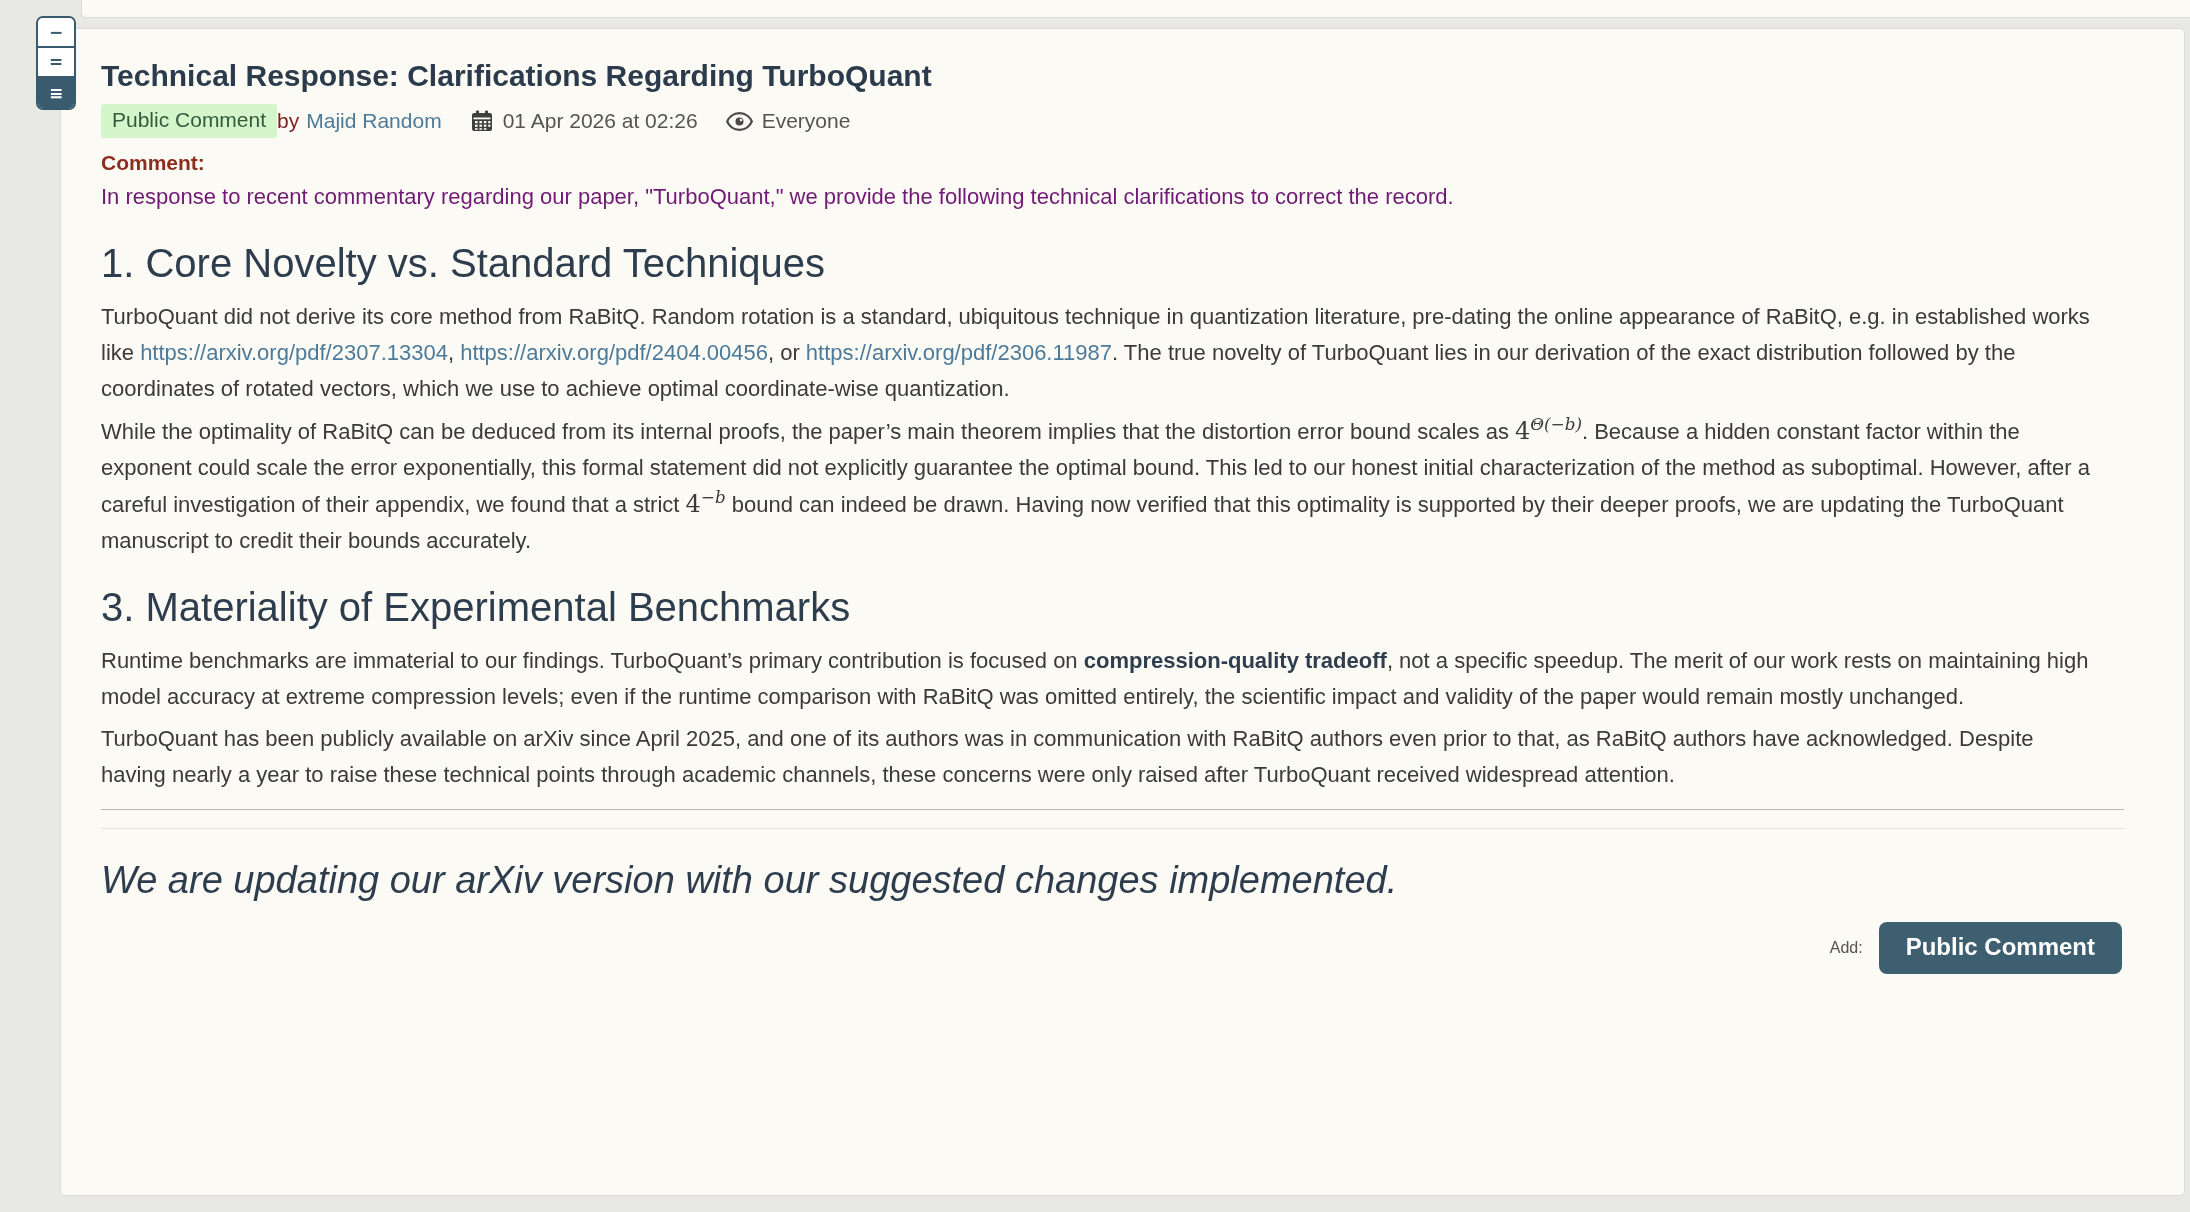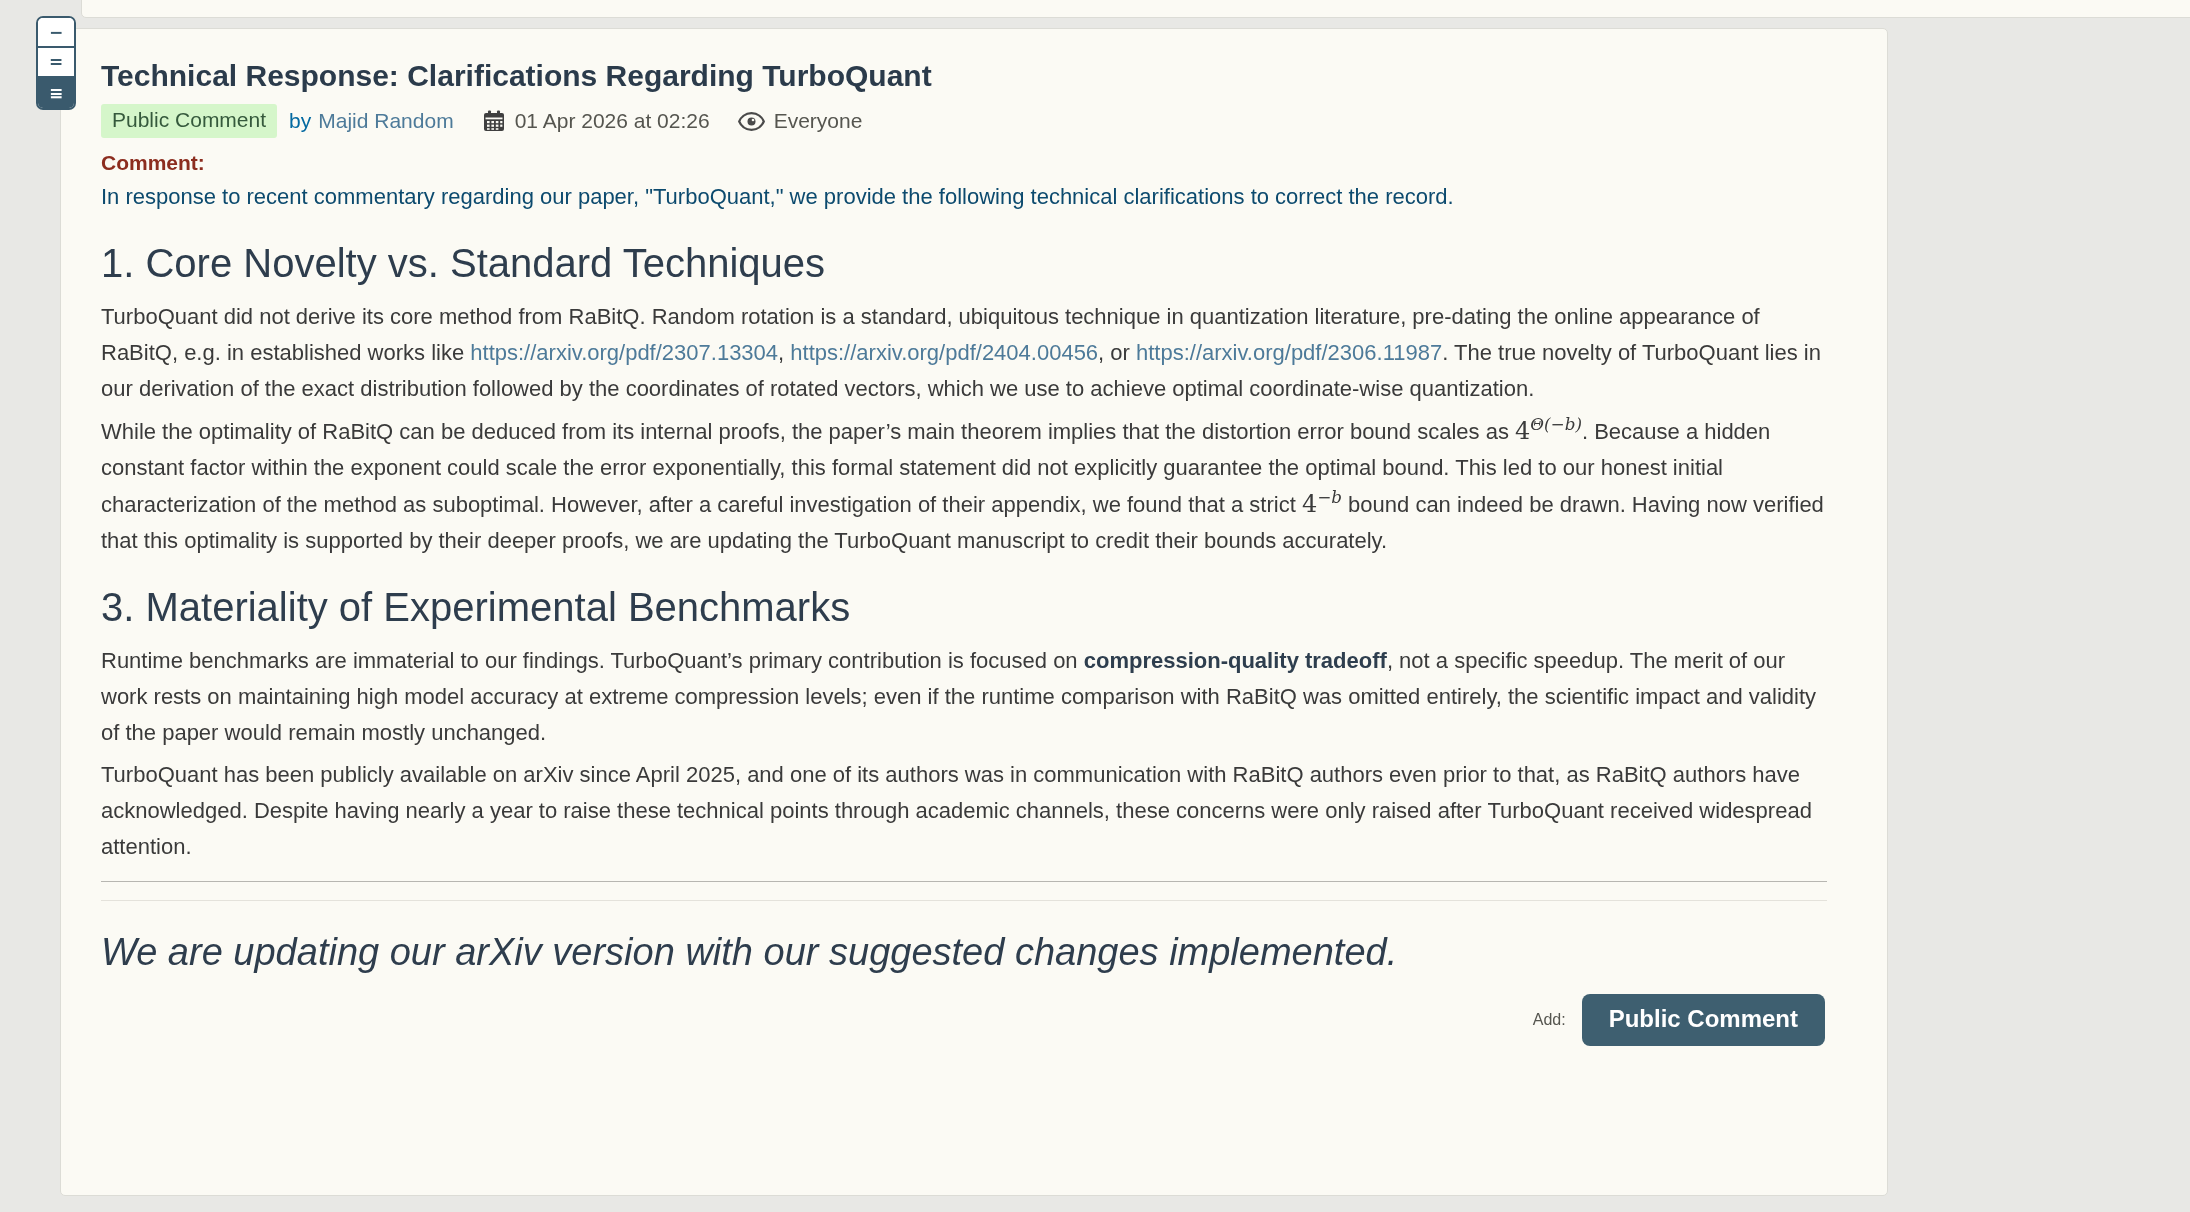--- a/index.html
+++ b/index.html
@@ -18,21 +18,21 @@
     width: 2120px; height: 32px;
     background: #fbfaf4;
     border: 1px solid #dcdcd6;
     border-radius: 5px;
   }
 
   
   .note-card {
     position: absolute;
     left: 60px; top: 28px;
-    width: 1828px; height: 1168px;
+    width: 2125px; height: 1168px;
     background: #fbfaf4;
     border: 1px solid #dcdcd6;
     border-radius: 5px;
     padding: 20px 60px 0 40px;
     overflow: hidden;
   }
 
   
   .collapse-stack {
     position: absolute;
@@ -76,21 +76,21 @@
     height: 34px;
   }
   .badge {
     background: #d5f6ca;
     color: #35593c;
     padding: 3px 11px 5px 11px;
     border-radius: 3px;
     font-size: 21px;
     line-height: 26px;
   }
-  .by-label { margin-left: 12px; color: #0369a1; }
+  .by-label { color: #7f1d1d; }
   .author-link {
     margin-left: 7px;
     color: #4d7a99;
     text-decoration: none;
     cursor: pointer;
   }
   .meta-icon { margin-left: 28px; margin-right: 9px; display: inline-flex; align-items: center; }
   .meta-icon svg { display: block; }
   .meta-text { color: #55554f; }
 
@@ -98,21 +98,21 @@
   .field-label {
     margin-top: 11px;
     font-size: 21px;
     font-weight: 700;
     color: #8c2d1f;
     line-height: 28px;
   }
   .intro {
     font-size: 22px;
     line-height: 36px;
-    color: #0c4a6e;
+    color: #701a75;
     margin-top: 2px;
   }
 
   
   .section-heading {
     font-size: 40px;
     font-weight: 400;
     color: #2e3d4d;
     line-height: 52px;
     margin-top: 22px;

